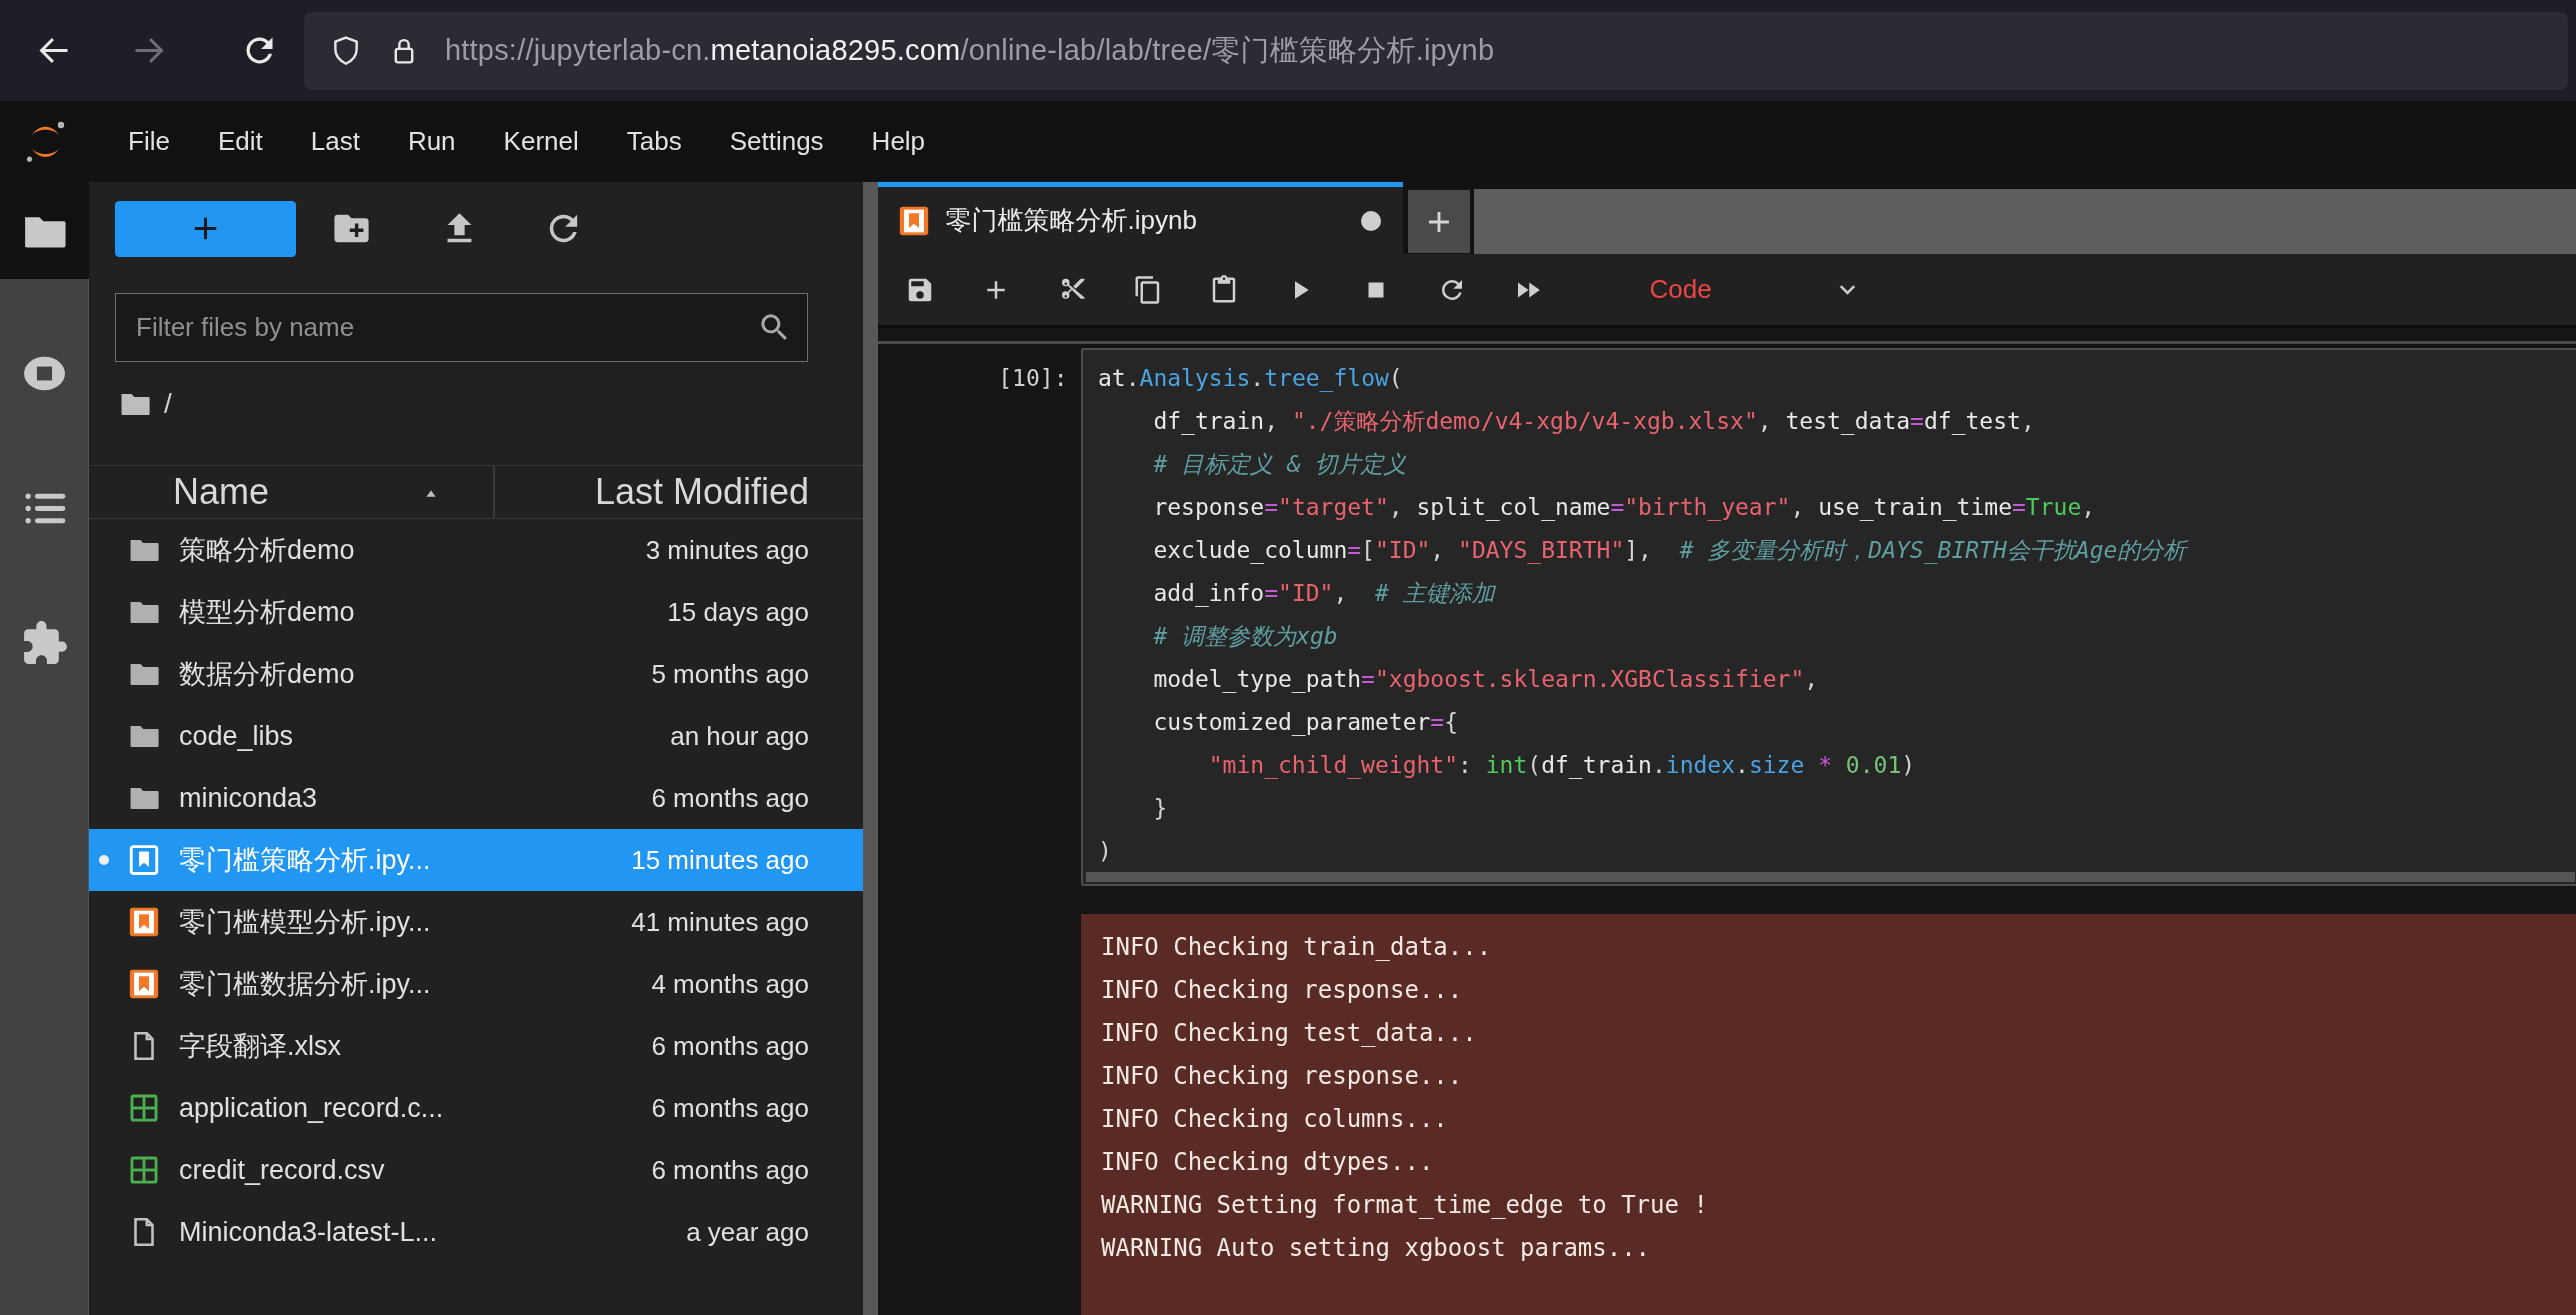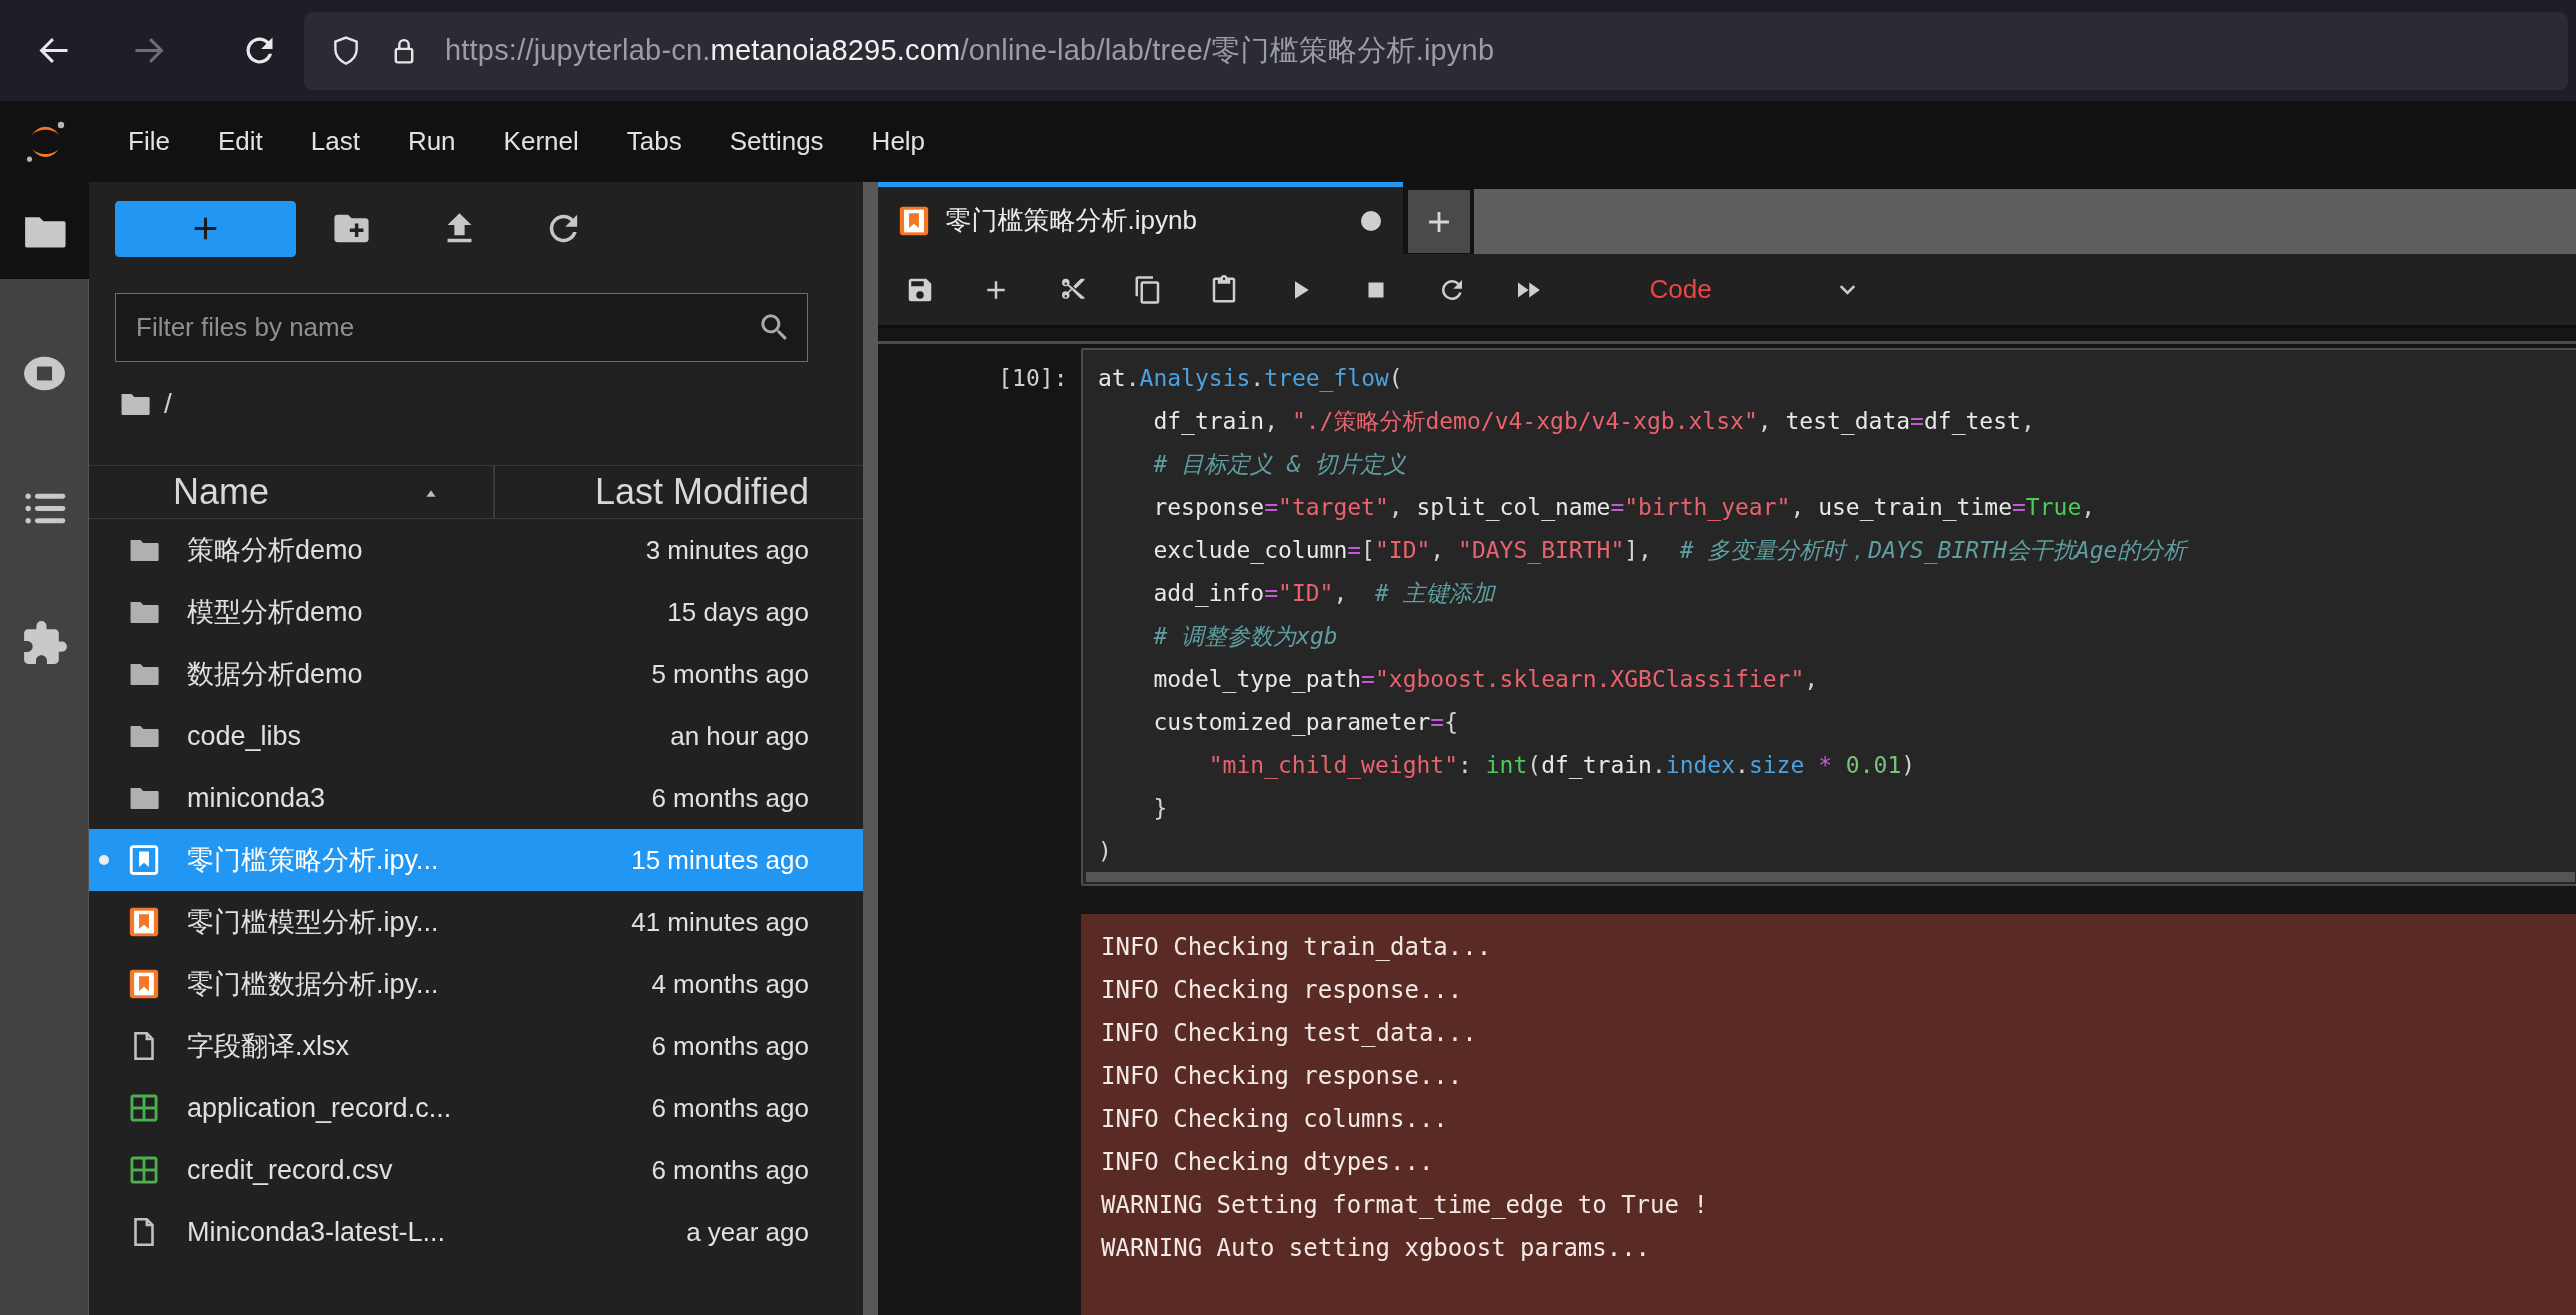--- a/index.html
+++ b/index.html
@@ -58,21 +58,21 @@
   .breadcrumb span{font-size:28px;color:#d0d0d0;}
   .listheader{position:absolute;left:0;top:283px;width:774px;height:54px;
     border-top:1.7px solid #353535;border-bottom:1.7px solid #3a3a3a;font-size:36px;color:#d8d8d8;}
   .lh-name{position:absolute;left:84px;top:0;line-height:52px;}
   .lh-sort{position:absolute;left:331px;top:17px;width:22px;height:22px;color:#bdbdbd;}
   .lh-div{position:absolute;left:404px;top:0;width:1.7px;height:52px;background:#3a3a3a;}
   .lh-mod{position:absolute;right:54px;top:0;line-height:52px;}
   .filelist{position:absolute;left:0;top:337px;width:774px;bottom:0;}
   .file-row{position:relative;height:62px;font-size:27px;color:#e0e0e0;}
   .file-row .f-icon{position:absolute;left:38px;top:14.4px;width:34px;height:34px;}
-  .file-row .f-name{position:absolute;left:98px;line-height:62px;white-space:nowrap;}
+  .file-row .f-name{position:absolute;left:90px;line-height:62px;white-space:nowrap;}
   .file-row .f-date{position:absolute;right:54px;line-height:62px;font-size:26px;}
   .file-row.selected{background:var(--accent);color:#fff;}
   .run-dot{position:absolute;left:10px;top:26px;width:10px;height:10px;border-radius:50%;background:#ededed;}
 
   .splitter{width:15px;background:#585858;flex:0 0 auto;}
 
   
   .nbpanel{position:relative;flex:1;background:#151515;overflow:hidden;}
   .tabbar{position:absolute;left:0;top:0;right:0;height:72px;background:#121212;}
   .nb-tab{position:absolute;left:0;top:0;width:525px;height:72px;background:#212121;

